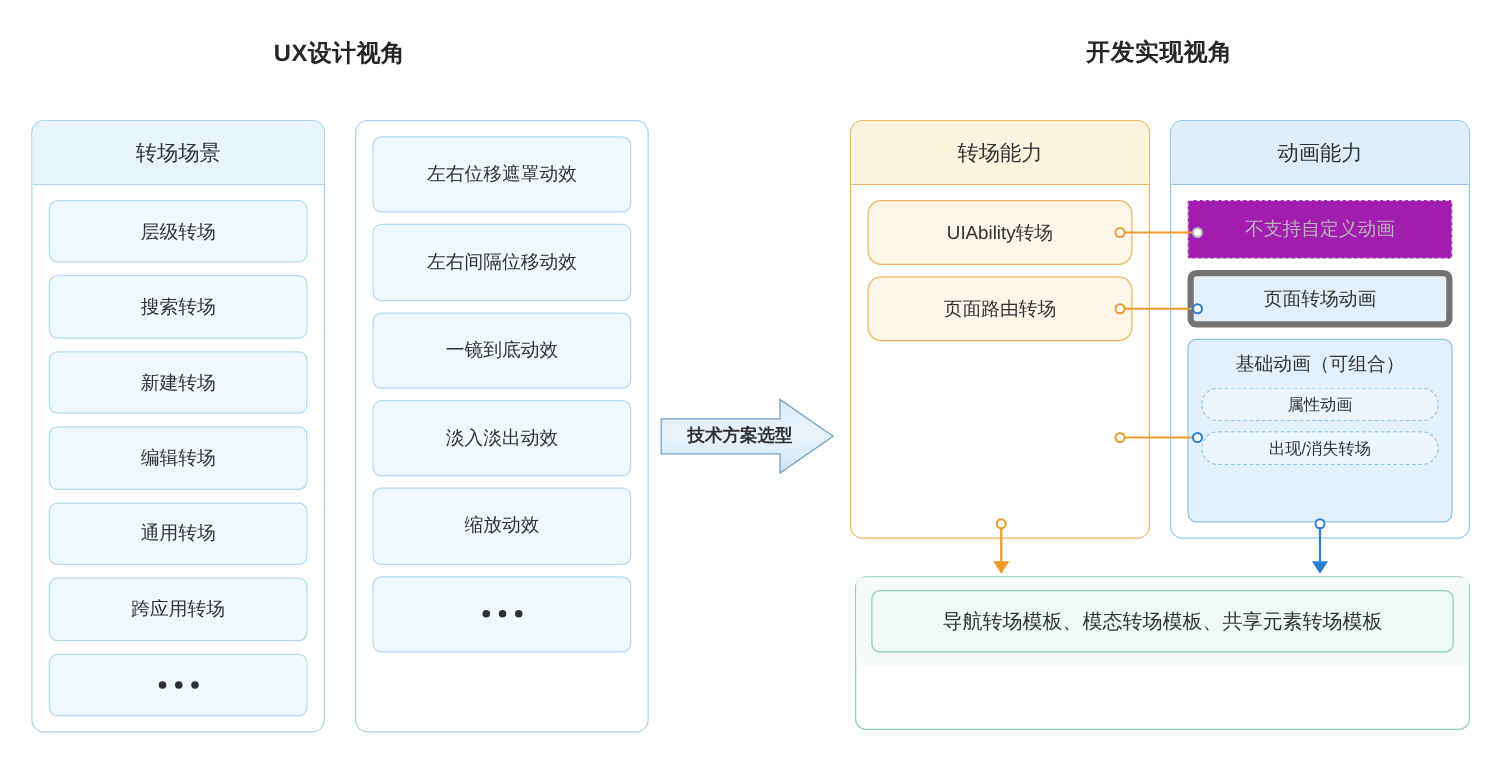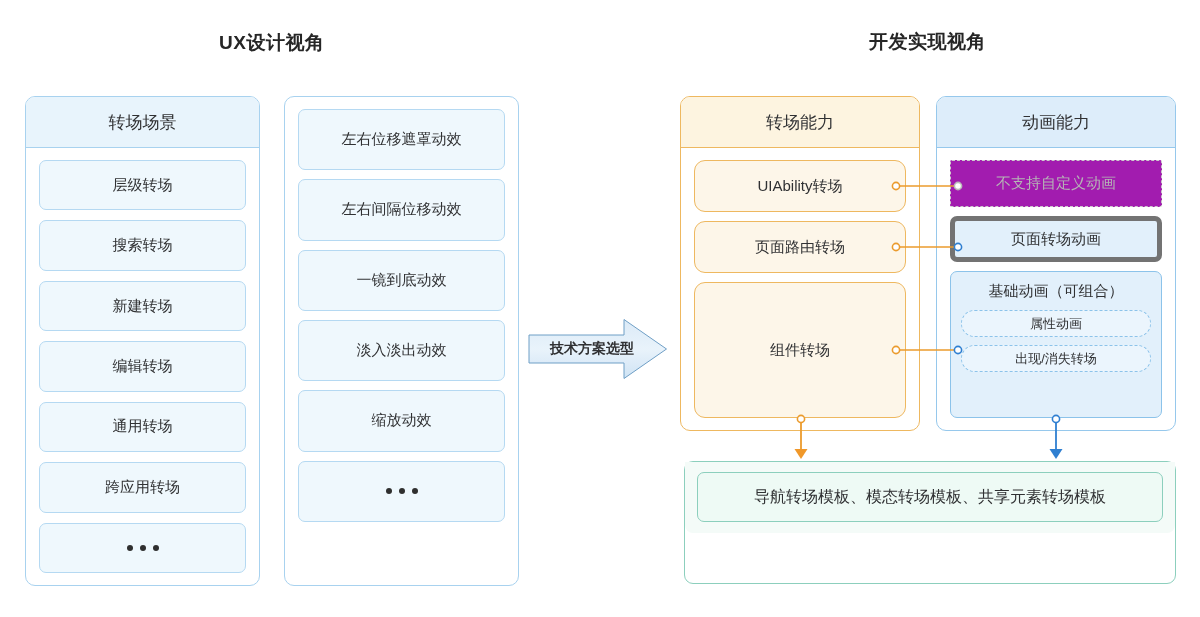--- a/index.html
+++ b/index.html
@@ -214,21 +214,20 @@
       <path d="M1 17 L96 17 L96 1.5 L138.5 31 L96 60.5 L96 45 L1 45 Z" fill="url(#arrGrad)" stroke="#6f9fc6" stroke-width="1"></path>
     </svg>
     <div id="arrow-label">技术方案选型</div>
   </div>
 
   <div class="panel orange" id="panel-transcap">
     <div class="panel-head">转场能力</div>
     <div class="panel-body" style="height:283px;gap:9px;">
       <div class="item orange" id="it-uiability">UIAbility转场</div>
       <div class="item orange" id="it-route">页面路由转场</div>
-      <div class="item orange" id="it-component">组件转场</div>
     </div>
   </div>
 
   <div class="panel blue2" id="panel-anicap">
     <div class="panel-head">动画能力</div>
     <div class="panel-body" style="height:283px;gap:9px;">
       <div class="item disabled">不支持自定义动画</div>
       <div class="item blue2">页面转场动画</div>
       <div class="group-basic">
         <div class="g-title">基础动画（可组合）</div>

